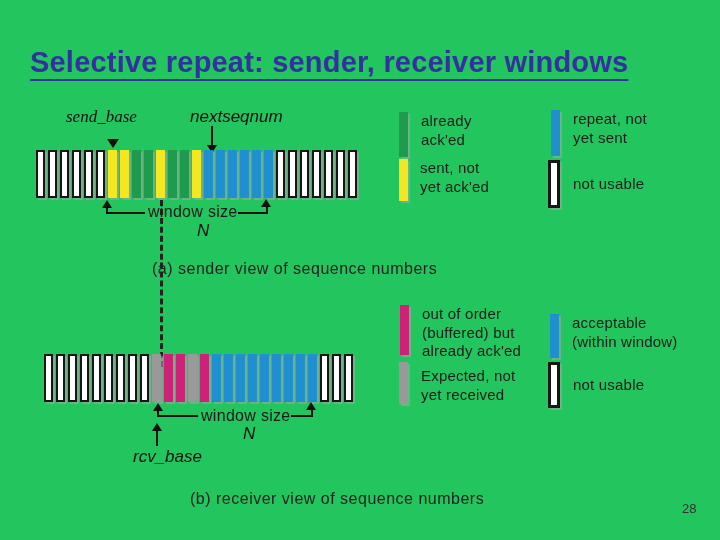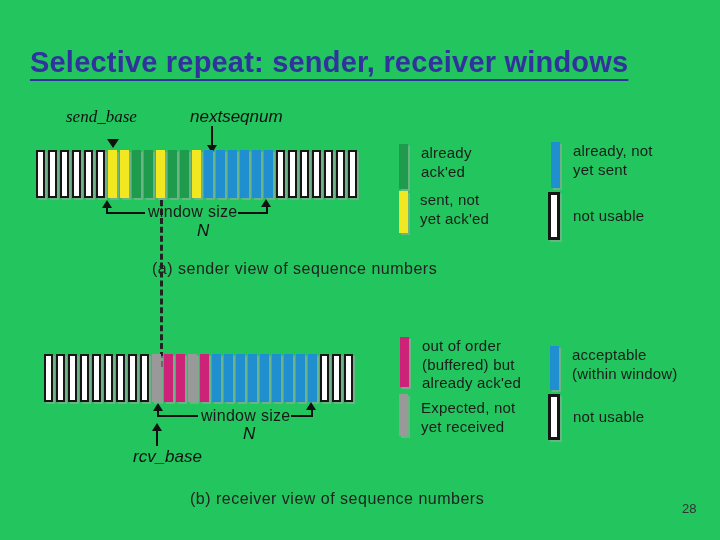--- a/index.html
+++ b/index.html
@@ -15,21 +15,21 @@
   }
   .lbl-italic{font-style:italic;font-size:17px;color:#111;white-space:nowrap;}
   .txt{font-size:16px;color:#1a1a1a;letter-spacing:.3px;white-space:nowrap;}
   .caption{font-size:16px;color:#222;letter-spacing:.5px;white-space:nowrap;margin-top:11px;}
   .pagenum{font-size:13px;color:#333;}
   
   .bar-row{display:flex;gap:3px;}
   .bar{width:9px;height:48px;box-shadow:2px 2px 0 rgba(165,165,165,.55);}
   .bar-outline{background:#fff;border:2.5px solid #161616;box-sizing:border-box;}
   
-  .legend-item{display:flex;gap:13px;align-items:flex-start;margin-top:32px;}
+  .legend-item{display:flex;gap:13px;align-items:flex-start;}
   .legend-item.vcenter{align-items:center;}
   .swatch{width:9px;box-shadow:2px 2px 0 rgba(165,165,165,.55);flex:0 0 auto;}
   .swatch-outline{width:12px;background:#fff;border:3px solid #161616;box-sizing:border-box;flex:0 0 auto;box-shadow:2px 2px 0 rgba(165,165,165,.55);}
   .legend-label{font-size:15px;line-height:18.5px;letter-spacing:.2px;color:#1c1c1c;white-space:pre-line;}
   
   .hl{height:2px;background:#111;}
   .vl{width:2px;background:#111;}
   .arr-up{width:0;height:0;border-left:5px solid transparent;border-right:5px solid transparent;border-bottom:8px solid #111;}
   .arr-down{width:0;height:0;border-left:5px solid transparent;border-right:5px solid transparent;border-top:8px solid #111;}
   .tri-down{width:0;height:0;border-left:6px solid transparent;border-right:6px solid transparent;border-top:9px solid #111;}
@@ -98,21 +98,21 @@
     <div class="legend-label">already
 ack'ed</div>
   </div>
   <div class="abs legend-item" style="left:399px;top:159px;gap:12px;">
     <div class="swatch" style="height: 42px; background: rgb(242, 232, 33);"></div>
     <div class="legend-label">sent, not
 yet ack'ed</div>
   </div>
   <div class="abs legend-item" style="left:551px;top:110px;">
     <div class="swatch" style="height: 46px; background: rgb(31, 143, 208);"></div>
-    <div class="legend-label">already, not
+    <div class="legend-label">repeat, not
 yet sent</div>
   </div>
   <div class="abs legend-item vcenter" style="left:548px;top:160px;">
     <div class="swatch-outline" style="height:48px;"></div>
     <div class="legend-label">not usable</div>
   </div>
 
   <div class="abs bar-row" style="left:44px;top:354px;">
       <div class="bar bar-outline"></div>
       <div class="bar bar-outline"></div>

